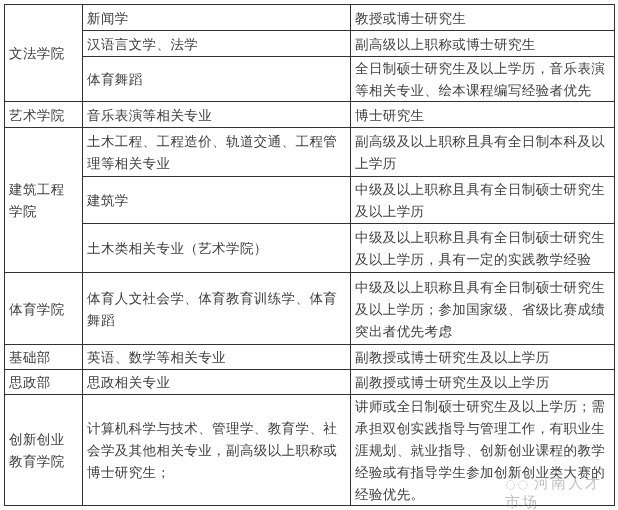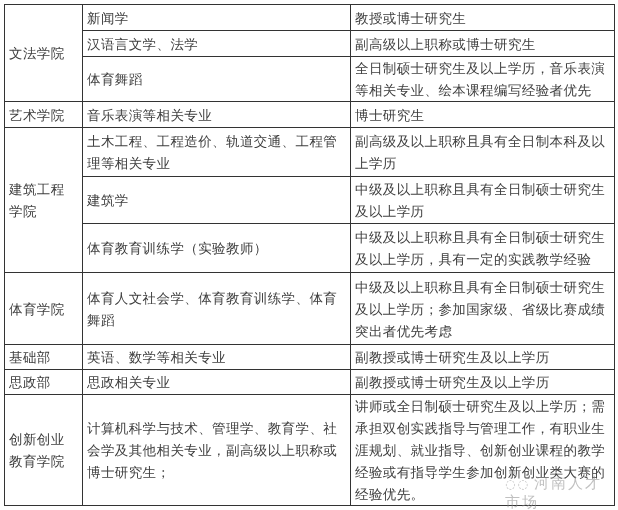--- a/index.html
+++ b/index.html
@@ -47,21 +47,21 @@
     <tr style="height:49px">
       <td rowspan="3">建筑工程学院</td>
       <td>土木工程、工程造价、轨道交通、工程管理等相关专业</td>
       <td>副高级及以上职称且具有全日制本科及以上学历</td>
     </tr>
     <tr style="height:47px">
       <td>建筑学</td>
       <td>中级及以上职称且具有全日制硕士研究生及以上学历</td>
     </tr>
     <tr style="height:49px">
-      <td>体育教育训练学（实验教师）</td>
+      <td>土木类相关专业（艺术学院）</td>
       <td>中级及以上职称且具有全日制硕士研究生及以上学历，具有一定的实践教学经验</td>
     </tr>
     <tr style="height:72px">
       <td>体育学院</td>
       <td>体育人文社会学、体育教育训练学、体育舞蹈</td>
       <td>中级及以上职称且具有全日制硕士研究生及以上学历；参加国家级、省级比赛成绩突出者优先考虑</td>
     </tr>
     <tr style="height:25px">
       <td>基础部</td>
       <td>英语、数学等相关专业</td>

